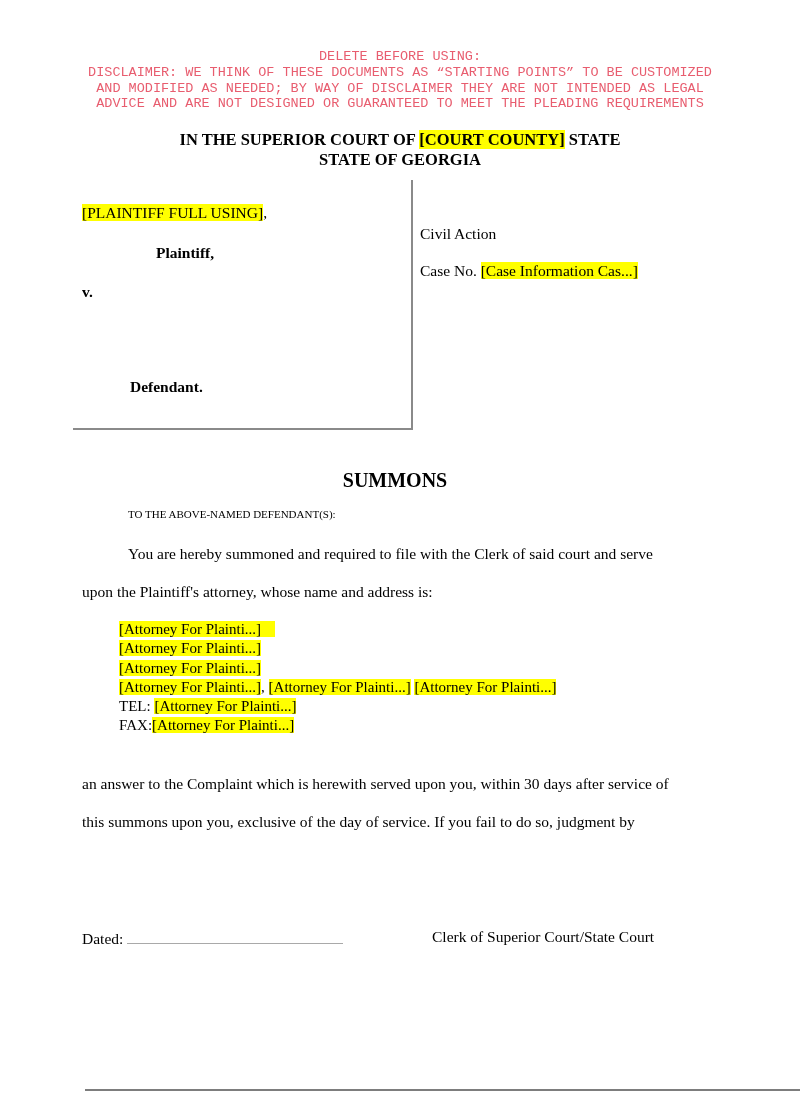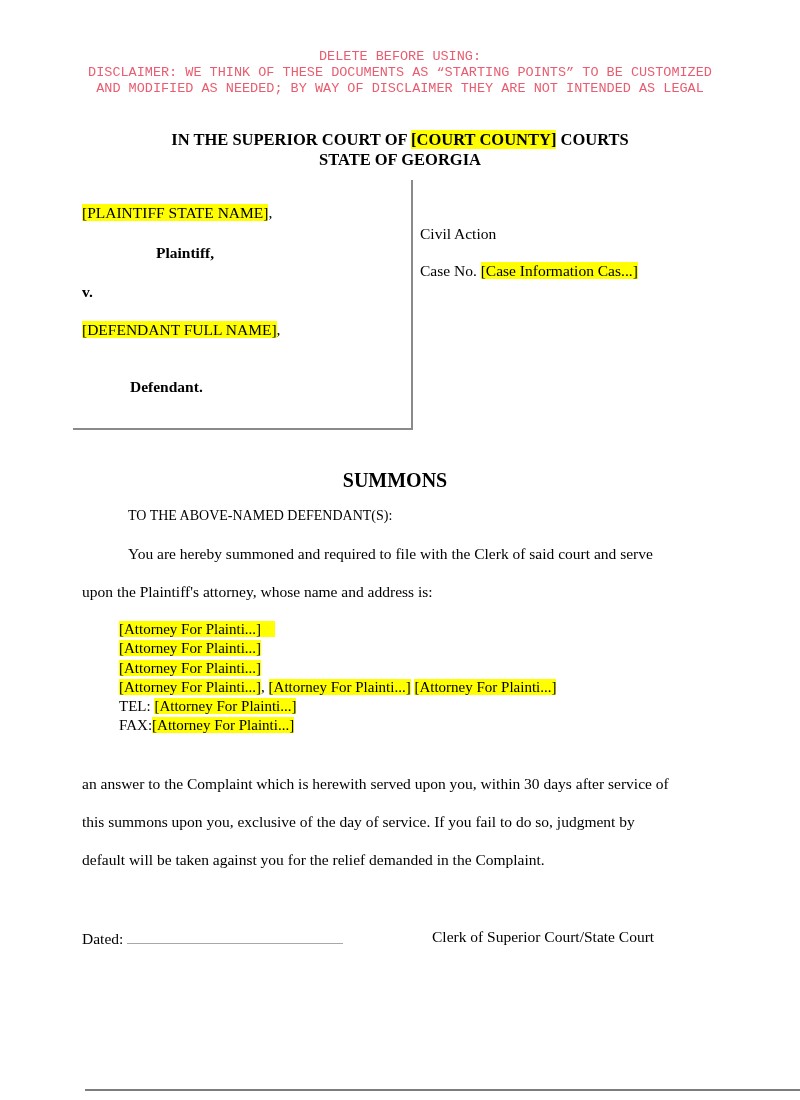--- a/index.html
+++ b/index.html
@@ -42,21 +42,21 @@
   .civil-col{position:absolute;left:420px;top:180px;font-size:15.5px;}
   .civil-action{position:absolute;top:45px;left:0;white-space:nowrap;}
   .case-no{position:absolute;top:82px;left:0;white-space:nowrap;}
 
   .summons-title{
     position:absolute;top:469px;left:0;width:790px;text-align:center;
     font-weight:bold;font-size:20px;
   }
   .to-line{
     position:absolute;top:508px;left:82px;width:640px;
-    font-size:14px;padding-left:46px;
+    font-size:11px;padding-left:46px;
   }
   .para{position:absolute;left:82px;width:648px;font-size:15.5px;}
   .para .pline{height:38px;line-height:38px;white-space:nowrap;}
   .para1{top:535px;}
   .para1 .pline:first-child{text-indent:46px;}
   .para2{top:765px;}
 
   .attorney{
     position:absolute;left:119px;top:620px;font-size:15px;
     line-height:19.3px;white-space:nowrap;
@@ -76,32 +76,32 @@
 </style>
 </head>
 <body>
 
 <div>
 
   <div class="disclaimer">
     <div>DELETE BEFORE USING:</div>
     <div>DISCLAIMER: WE THINK OF THESE DOCUMENTS AS “STARTING POINTS” TO BE CUSTOMIZED</div>
     <div>AND MODIFIED AS NEEDED; BY WAY OF DISCLAIMER THEY ARE NOT INTENDED AS LEGAL</div>
+    <div>ADVICE AND ARE NOT DESIGNED OR GUARANTEED TO MEET THE PLEADING REQUIREMENTS</div>
   </div>
 
   <div class="court-header">
-    <div><span>IN THE SUPERIOR COURT OF </span><span class="hl">[COURT COUNTY]</span><span> COURTS</span></div>
+    <div><span>IN THE SUPERIOR COURT OF </span><span class="hl">[COURT COUNTY]</span><span> STATE</span></div>
     <div>STATE OF GEORGIA</div>
   </div>
 
   <div class="caption-box">
-    <div class="cap-line cap-plaintiff"><span class="hl">[PLAINTIFF STATE NAME]</span><span>,</span></div>
+    <div class="cap-line cap-plaintiff"><span class="hl">[PLAINTIFF FULL USING]</span><span>,</span></div>
     <div class="cap-line cap-plaintiff-role">Plaintiff,</div>
     <div class="cap-line cap-versus">v.</div>
-    <div class="cap-line cap-defendant"><span class="hl">[DEFENDANT FULL NAME]</span><span>,</span></div>
     <div class="cap-line cap-defendant-role">Defendant.</div>
   </div>
 
   <div class="civil-col">
     <div class="civil-action">Civil Action</div>
     <div class="case-no"><span>Case No. </span><span class="hl">[Case Information Cas...]</span></div>
   </div>
 
   <div class="summons-title">SUMMONS</div>
 
@@ -117,21 +117,20 @@
     <div><span class="hl">[Attorney For Plainti...]</span></div>
     <div><span class="hl">[Attorney For Plainti...]</span></div>
     <div><span class="hl">[Attorney For Plainti...]</span><span>,</span> <span class="hl">[Attorney For Plainti...]</span> <span class="hl">[Attorney For Plainti...]</span></div>
     <div><span>TEL: </span><span class="hl">[Attorney For Plainti...]</span></div>
     <div><span>FAX:</span><span class="hl">[Attorney For Plainti...]</span></div>
   </div>
 
   <div class="para para2">
     <div class="pline">an answer to the Complaint which is herewith served upon you, within 30 days after service of</div>
     <div class="pline">this summons upon you, exclusive of the day of service. If you fail to do so, judgment by</div>
-    <div class="pline">default will be taken against you for the relief demanded in the Complaint.</div>
   </div>
 
   <div class="dated-row">
     <span>Dated:</span><span class="sig-line"></span>
     <span class="clerk">Clerk of Superior Court/State Court</span>
   </div>
 
   <div class="bottom-rule"></div>
 
 </div>

